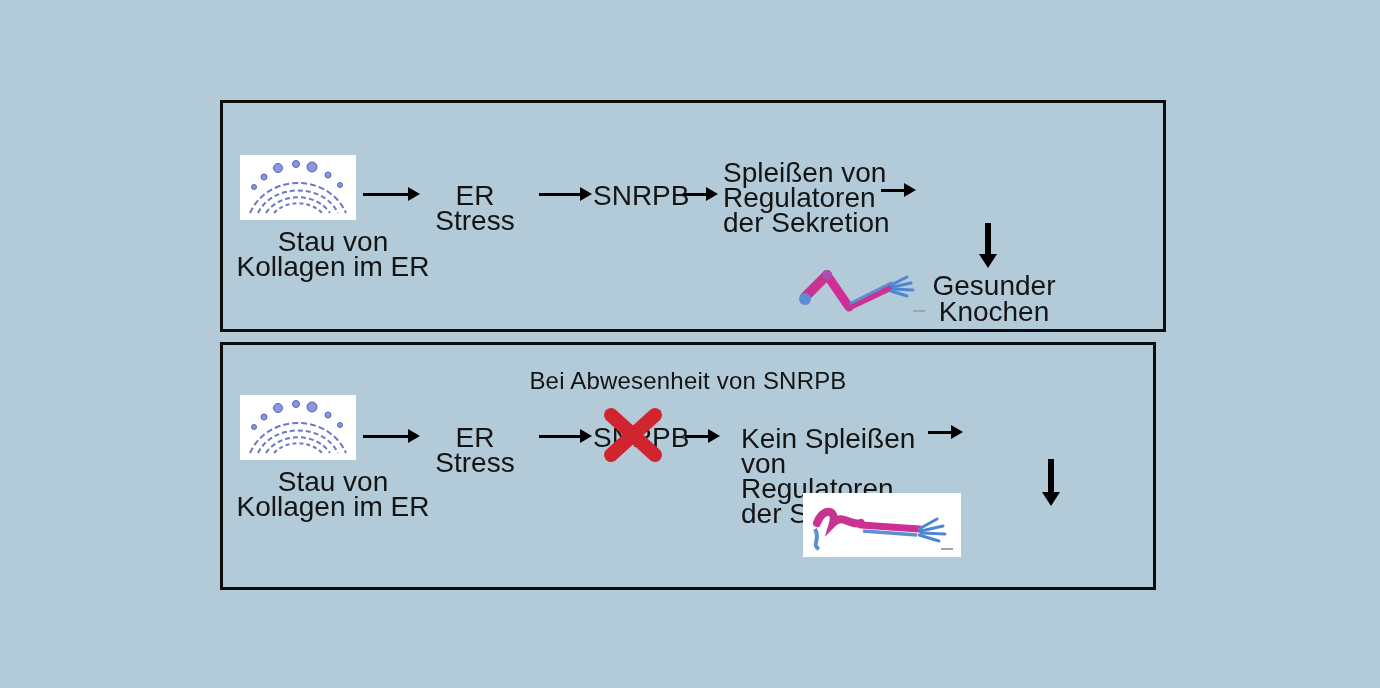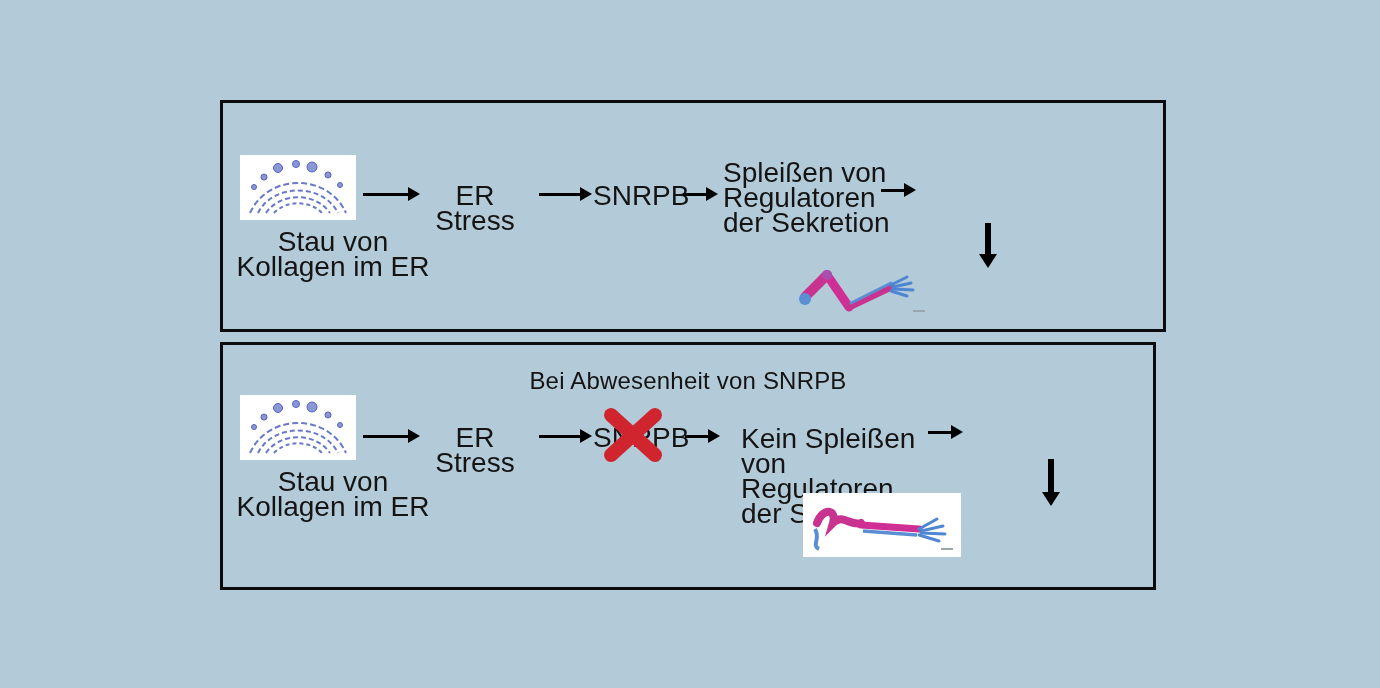--- a/index.html
+++ b/index.html
@@ -103,20 +103,22 @@
         <circle cx="32" cy="12" r="5" fill="#a94fb0"></circle>
         <g stroke="#4f86d2" stroke-width="3" fill="none" stroke-linecap="round">
           <path d="M96 22 L112 14"></path>
             <path d="M98 24 L116 20"></path>
           <path d="M98 26 L118 27"></path>
             <path d="M96 28 L112 33"></path>
         </g>
         <path d="M118 48 L130 48" stroke="#9aa6ad" stroke-width="2"></path>
       </svg>
     </div>
+    <div class="txt center" style="left:700px; top:170px; width:142px; line-height:26px;">Gesunder
+Knochen</div>
   </section>
 
   <section class="panel panel-absent">
     <div class="panel-title">Bei Abwesenheit von SNRPB</div>
 
     <div class="figure whitebg" style="left:17px; top:50px; width:116px; height:65px;">
       <svg viewBox="0 0 116 65" width="116" height="65" aria-hidden="true">
         <g fill="none" stroke="#6a79c8" stroke-width="2">
           <path d="M10 58 C 28 18, 88 18, 106 58" stroke-dasharray="6 3"></path>
           <path d="M18 58 C 33 28, 83 28, 98 58" stroke-dasharray="5 3"></path>

